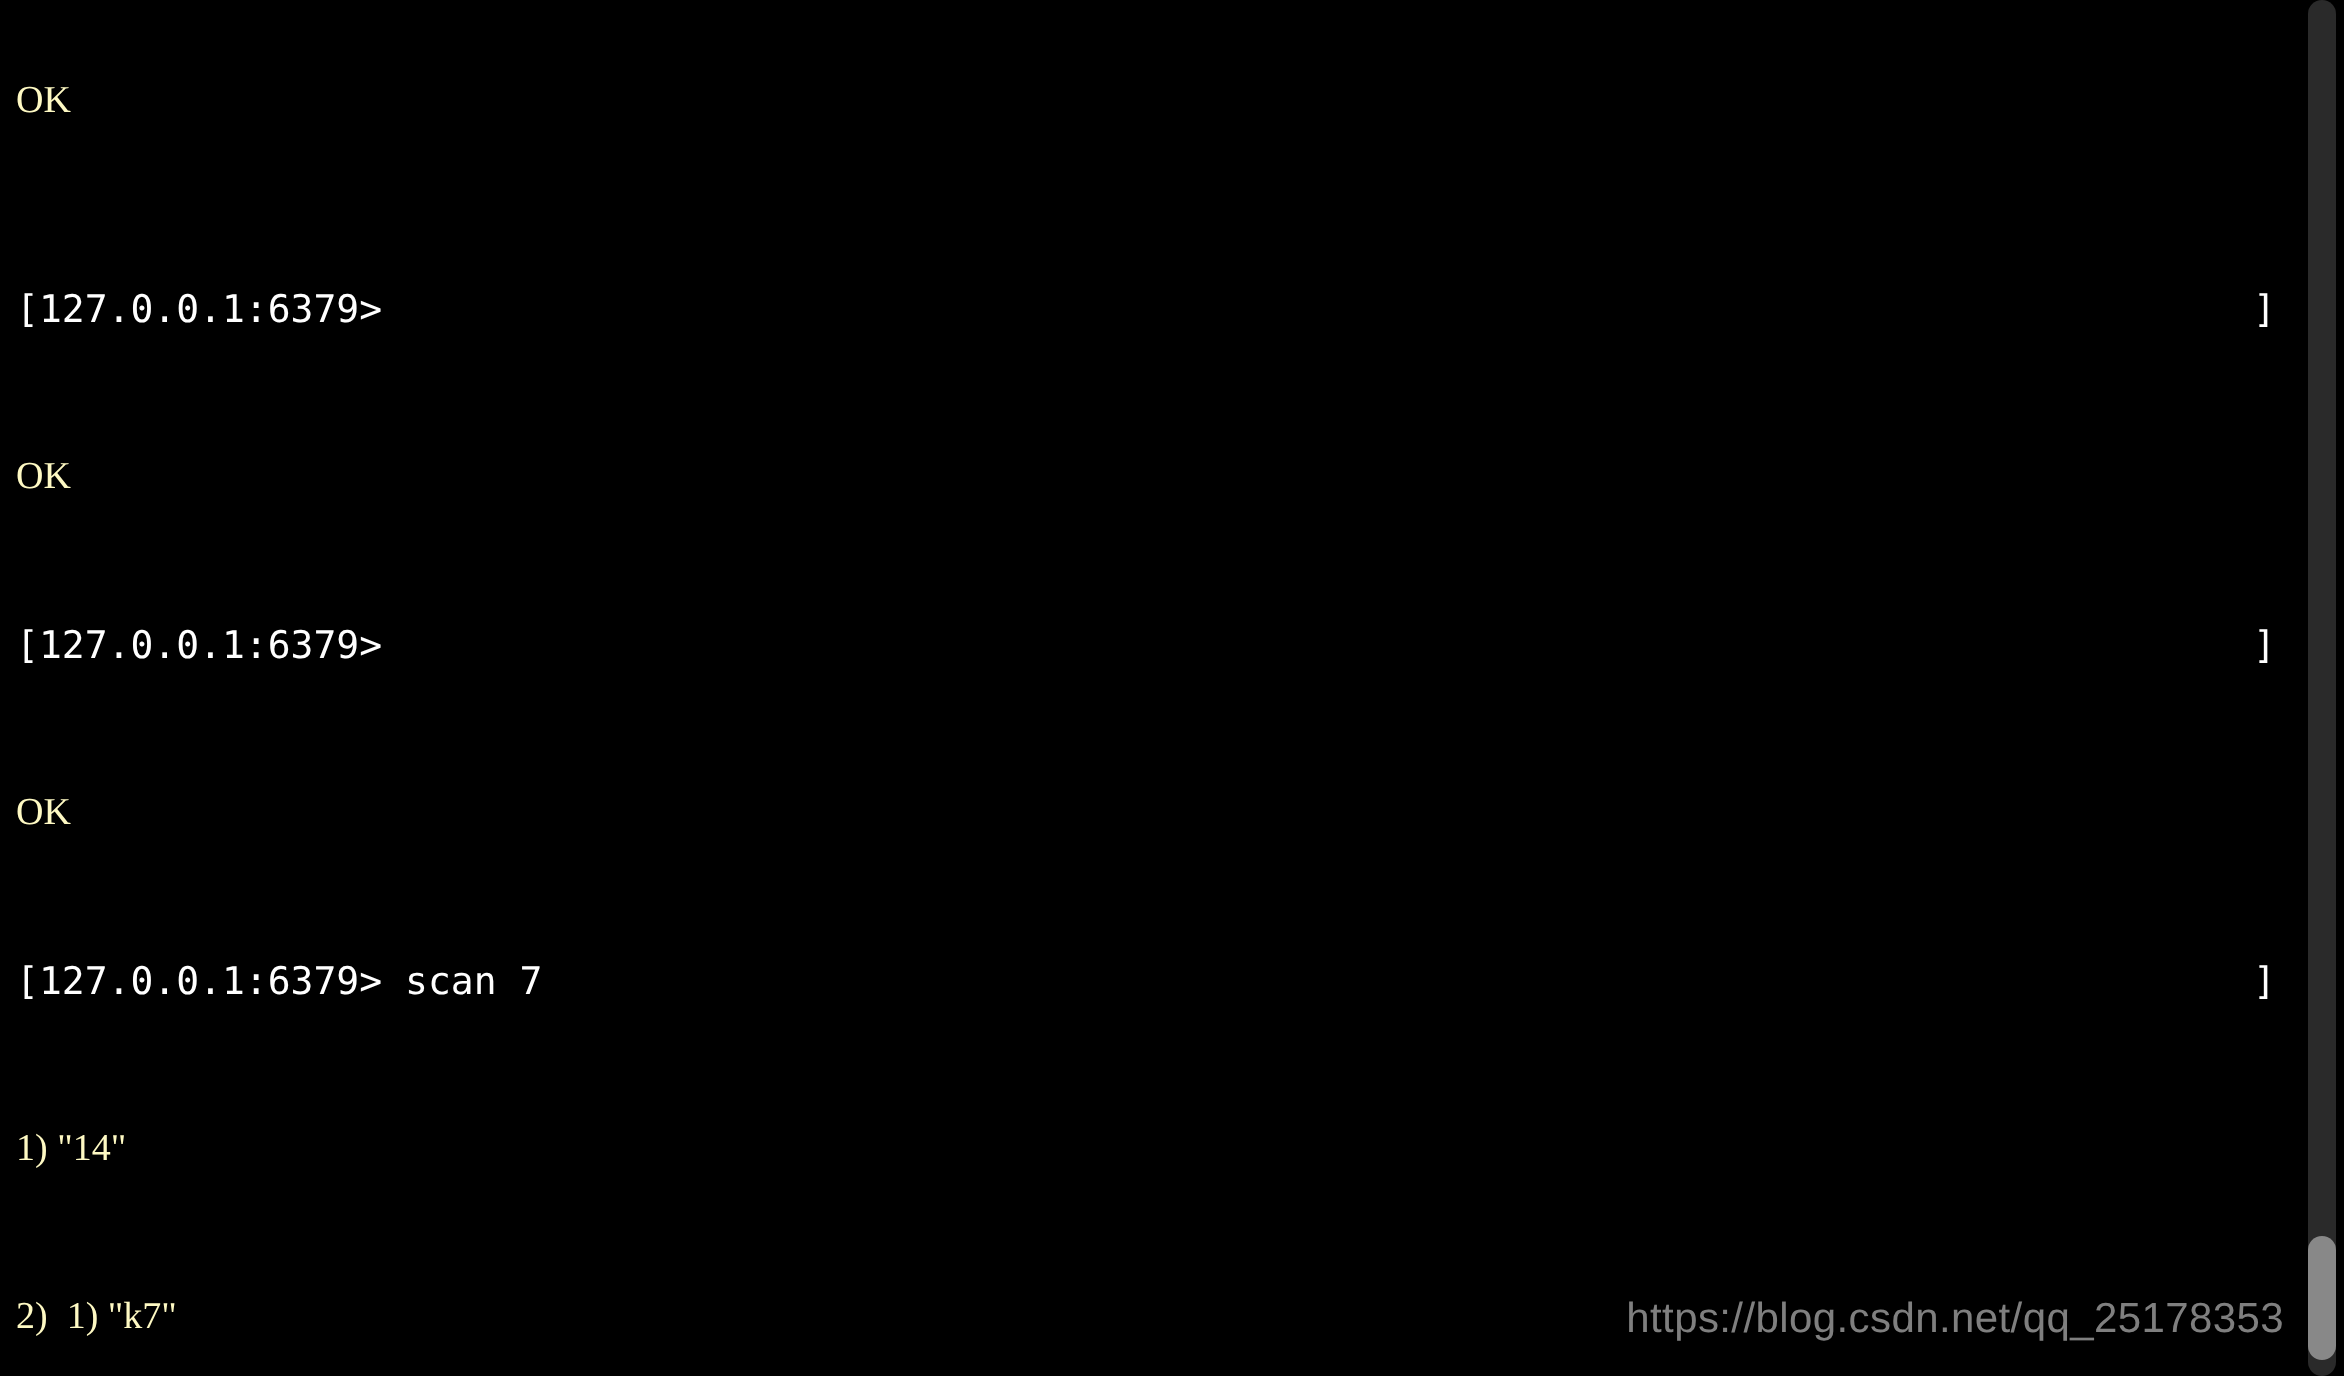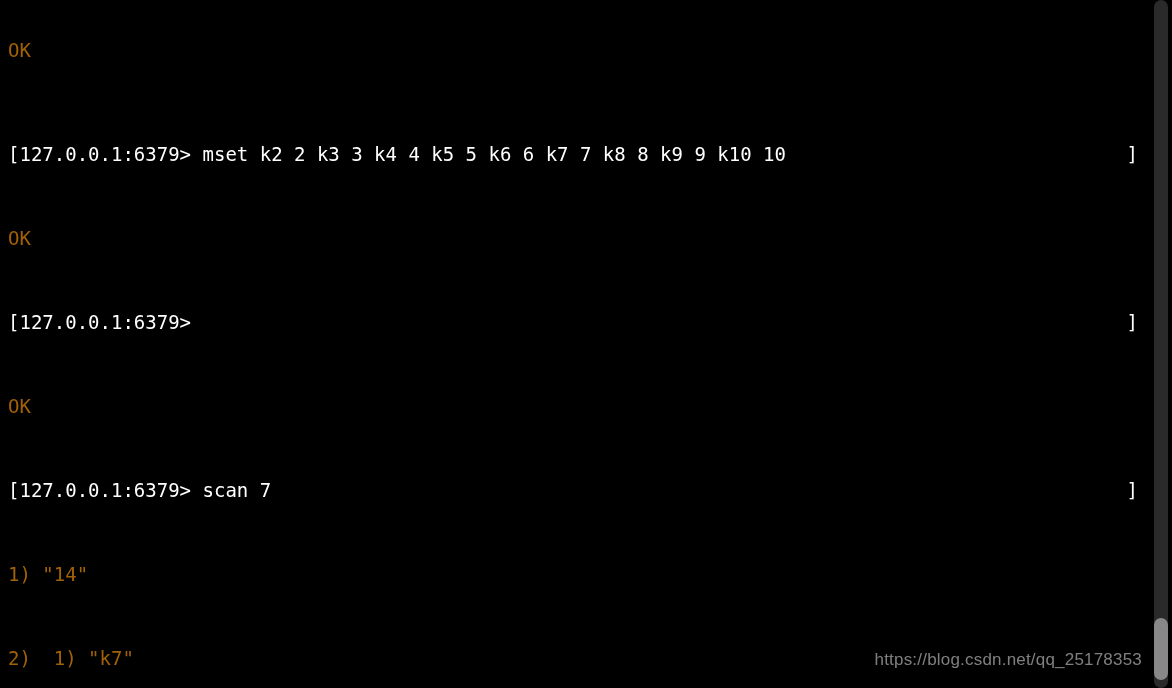--- a/index.html
+++ b/index.html
@@ -52,21 +52,22 @@
     
     .prompt {
       color: #ffffff;
     }
     
     .command {
       color: #ffffff;
     }
     
     .output {
-      color: #a16207;
+      color: #fef9c3;
+      font-family: Liberation Serif, serif;
     }
     
     .scrollbar-track {
       position: absolute;
       right: 4px;
       top: 0;
       width: 14px;
       height: 100%;
       background-color: #2a2a2a;
       border-radius: 7px;
@@ -80,38 +81,38 @@
       height: 62px;
       background-color: #888888;
       border-radius: 7px;
     }
     
     .watermark {
       position: absolute;
       bottom: 14px;
       right: 30px;
       color: #aaaaaa;
-      font-size: 17px;
+      font-size: 21px;
       font-family: Arial, sans-serif;
       opacity: 0.75;
       letter-spacing: 0.2px;
     }
     
     .partial-ok {
       position: relative;
       top: -20px;
     }
   </style>
 </head>
 <body>
 
 <div class="terminal-container">
   <div class="terminal-content">
     <div class="partial-ok"><span class="output">OK</span></div>
-    <div class="line"><span class="bracket-left">[</span><span class="prompt">127.0.0.1:6379&gt;</span><span> </span><span class="command">mset k2 2 k3 3 k4 4 k5 5 k6 6 k7 7 k8 8 k9 9 k10 10</span><span class="bracket-right">]</span></div>
+    <div class="line"><span class="bracket-left">[</span><span class="prompt">127.0.0.1:6379&gt;</span><span> </span><span class="bracket-right">]</span></div>
     <div class="line"><span class="output">OK</span></div>
     <div class="line"><span class="bracket-left">[</span><span class="prompt">127.0.0.1:6379&gt;</span><span> </span><span class="bracket-right">]</span></div>
     <div class="line"><span class="output">OK</span></div>
     <div class="line"><span class="bracket-left">[</span><span class="prompt">127.0.0.1:6379&gt;</span><span> </span><span class="command">scan 7</span><span class="bracket-right">]</span></div>
     <div class="line"><span class="output">1) "14"</span></div>
     <div class="line"><span class="output">2)  1) "k7"</span></div>
     
     
     
     

